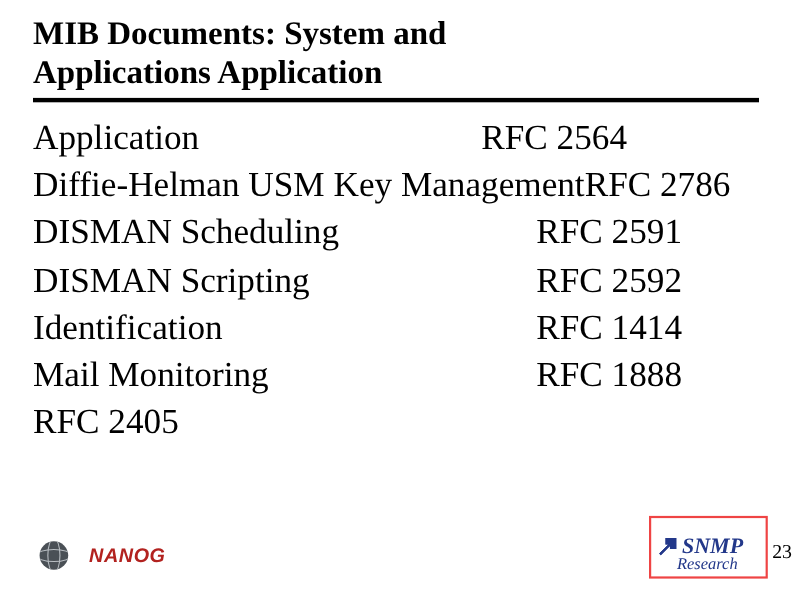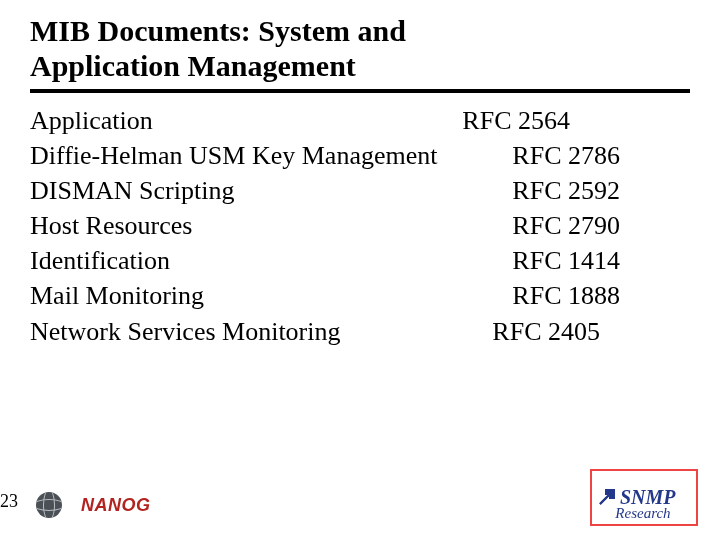--- a/index.html
+++ b/index.html
@@ -27,38 +27,38 @@
     line-height: 1.15;
     text-align: left;
     margin: 0 0 6px 0;
   }
   .title-underline {
     border: none;
     border-top: 4px solid #000;
     margin: 4px 0 10px 0;
   }
   .content {
-    font-size: 26px;
+    font-size: 32px;
     line-height: 1.35;
   }
   .row {
     display: flex;
     justify-content: space-between;
   }
   .row .left { white-space: nowrap; }
   .row .right { white-space: nowrap; text-align: right; }
   .r-ind1 { padding-right: 120px; }
   .r-ind2 { padding-right: 70px; }
   .r-ind3 { padding-right: 130px; }
   .r-ind4 { padding-right: 90px; }
   .page-num {
     position: absolute;
     left: 0; right: 0;
     bottom: 28px;
-    text-align: left;
+    text-align: right;
     font-size: 18px;
     margin-top: 44px;
   }
   .logo-left {
     position: absolute;
     left: 36px;
     bottom: 22px;
     display: flex;
     align-items: center;
     gap: 19px;
@@ -129,51 +129,50 @@
     font-style: italic;
   }
 </style>
 </head>
 <body>
 
 <div class="slide">
 
   <div class="title">
     <span>MIB Documents: System and</span><br>
-    <span>Application Management</span>
+    <span>Applications Application</span>
   </div>
   <hr class="title-underline">
 
   <div class="content">
     <div class="row">
       <span class="left">Application</span>
       <span class="right r-ind1">RFC 2564</span>
     </div>
     <div class="row">
       <span class="left">Diffie-Helman USM Key Management</span>
       <span class="right r-ind2">RFC 2786</span>
     </div>
     <div class="row">
+      <span class="left">DISMAN Scheduling</span>
+      <span class="right r-ind2">RFC 2591</span>
+    </div>
+    <div class="row">
       <span class="left">DISMAN Scripting</span>
       <span class="right r-ind2">RFC 2592</span>
-    </div>
-    <div class="row">
-      <span class="left">Host Resources</span>
-      <span class="right r-ind2">RFC 2790</span>
     </div>
     <div class="row">
       <span class="left">Identification</span>
       <span class="right r-ind2">RFC 1414</span>
     </div>
     <div class="row">
       <span class="left">Mail Monitoring</span>
       <span class="right r-ind2">RFC 1888</span>
     </div>
     <div class="row">
-      <span class="left">Network Services Monitoring</span>
       <span class="right r-ind4">RFC 2405</span>
     </div>
   </div>
 
   <div class="page-num">23</div>
 
   <div class="logo-left">
     <div class="globe"></div>
     <span class="nanog-text">NANOG</span>
   </div>

